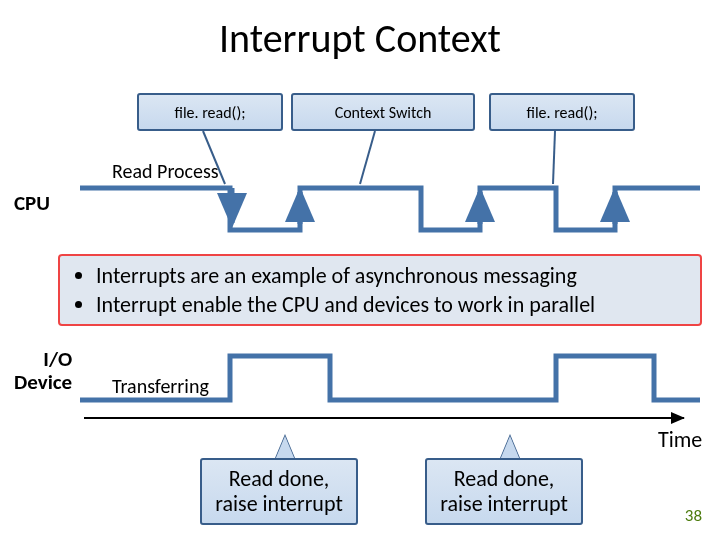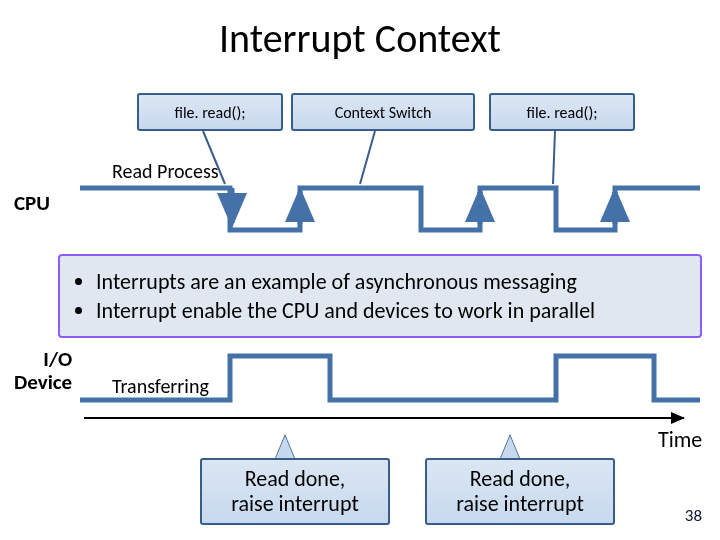--- a/index.html
+++ b/index.html
@@ -1,28 +1,28 @@
 <!DOCTYPE html>
 <html><head>
 <meta charset="utf-8">
 <style>
   html,body{margin:0;padding:0;width:720px;height:540px;background:#fff;font-family:"Calibri","Segoe UI",Arial,sans-serif;color:#000;position:relative}
   .title{position:absolute;left:0;right:0;top:14px;text-align:center;font-size:40px;font-weight:400}
   .box{position:absolute;border:2px solid #385d8a;background:linear-gradient(#dbe6f3,#c7d9ee);border-radius:3px;display:flex;align-items:center;justify-content:center;font-size:16px;padding:0 6px}
   .lane-label{position:absolute;font-size:21px;font-weight:700}
   .small-label{position:absolute;font-size:20px}
-  .overlay{position:absolute;background:#e0e7f0;border:2px solid #8b5cf6;border-radius:4px;padding:10px 10px}
+  .overlay{position:absolute;background:#e0e7f0;border:2px solid #ef4444;border-radius:4px;padding:4px 10px}
   .overlay li{font-size:22px;margin:2px 0}
   .overlay ul{margin:0;padding-left:26px}
   .axis{position:absolute;height:2px;background:#000}
   .axis::after{content:"";position:absolute;right:-1px;top:-5px;border-left:14px solid #000;border-top:6px solid transparent;border-bottom:6px solid transparent}
-  .callout{position:absolute;background:linear-gradient(#dbe6f3,#c7d9ee);border:2px solid #385d8a;border-radius:3px;text-align:center;font-size:22px;line-height:1.15;padding:6px 18px}
+  .callout{position:absolute;background:linear-gradient(#dbe6f3,#c7d9ee);border:2px solid #385d8a;border-radius:3px;text-align:center;font-size:22px;line-height:1.15;padding:6px 2px}
   .callout-tail{position:absolute;width:0;height:0;border-bottom:24px solid #c7d9ee;border-left:10px solid transparent;border-right:10px solid transparent;filter:drop-shadow(0 -2px 0 #385d8a)}
   svg.lines{position:absolute;left:0;top:0;width:720px;height:540px;pointer-events:none}
-  .pageno{position:absolute;right:18px;bottom:14px;font-size:17px;color:#0f172a}
+  .pageno{position:absolute;right:18px;bottom:14px;font-size:17px;color:#4d7c0f}
   .timelabel{position:absolute;font-size:22px}
 </style>
 </head>
 <body>
 
 <div class="title">Interrupt Context</div>
 
 <div class="box" style="left:137px;top:93px;width:130px;height:34px">file. read();</div>
 <div class="box" style="left:291px;top:93px;width:168px;height:34px">Context Switch</div>
 <div class="box" style="left:489px;top:93px;width:130px;height:34px">file. read();</div>

